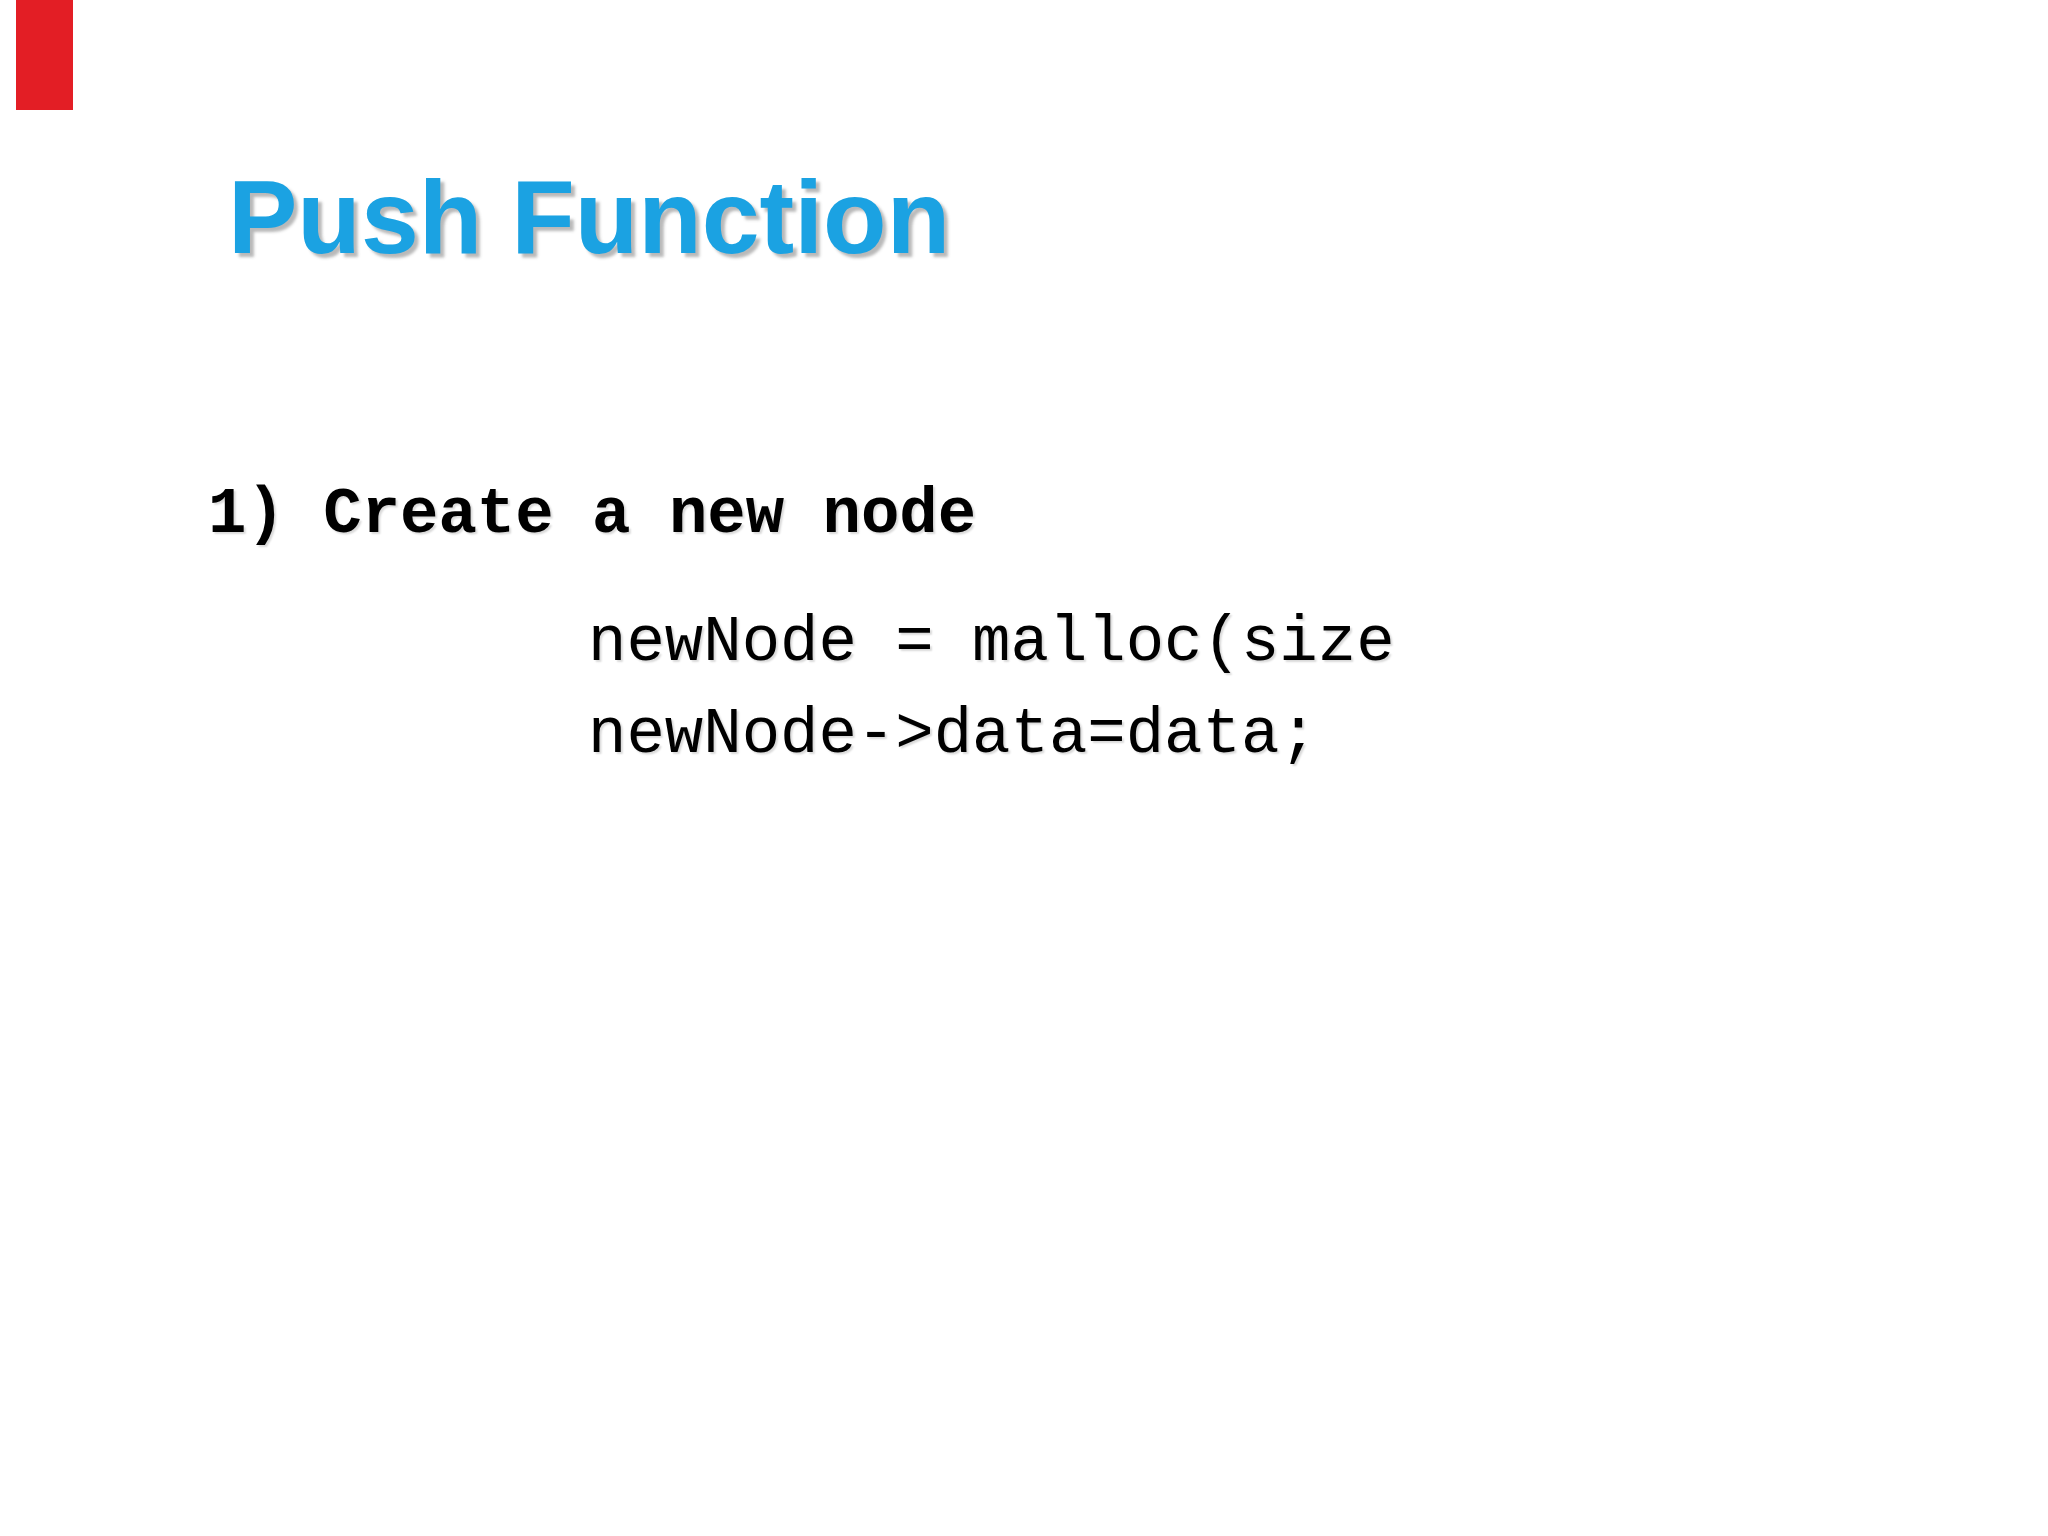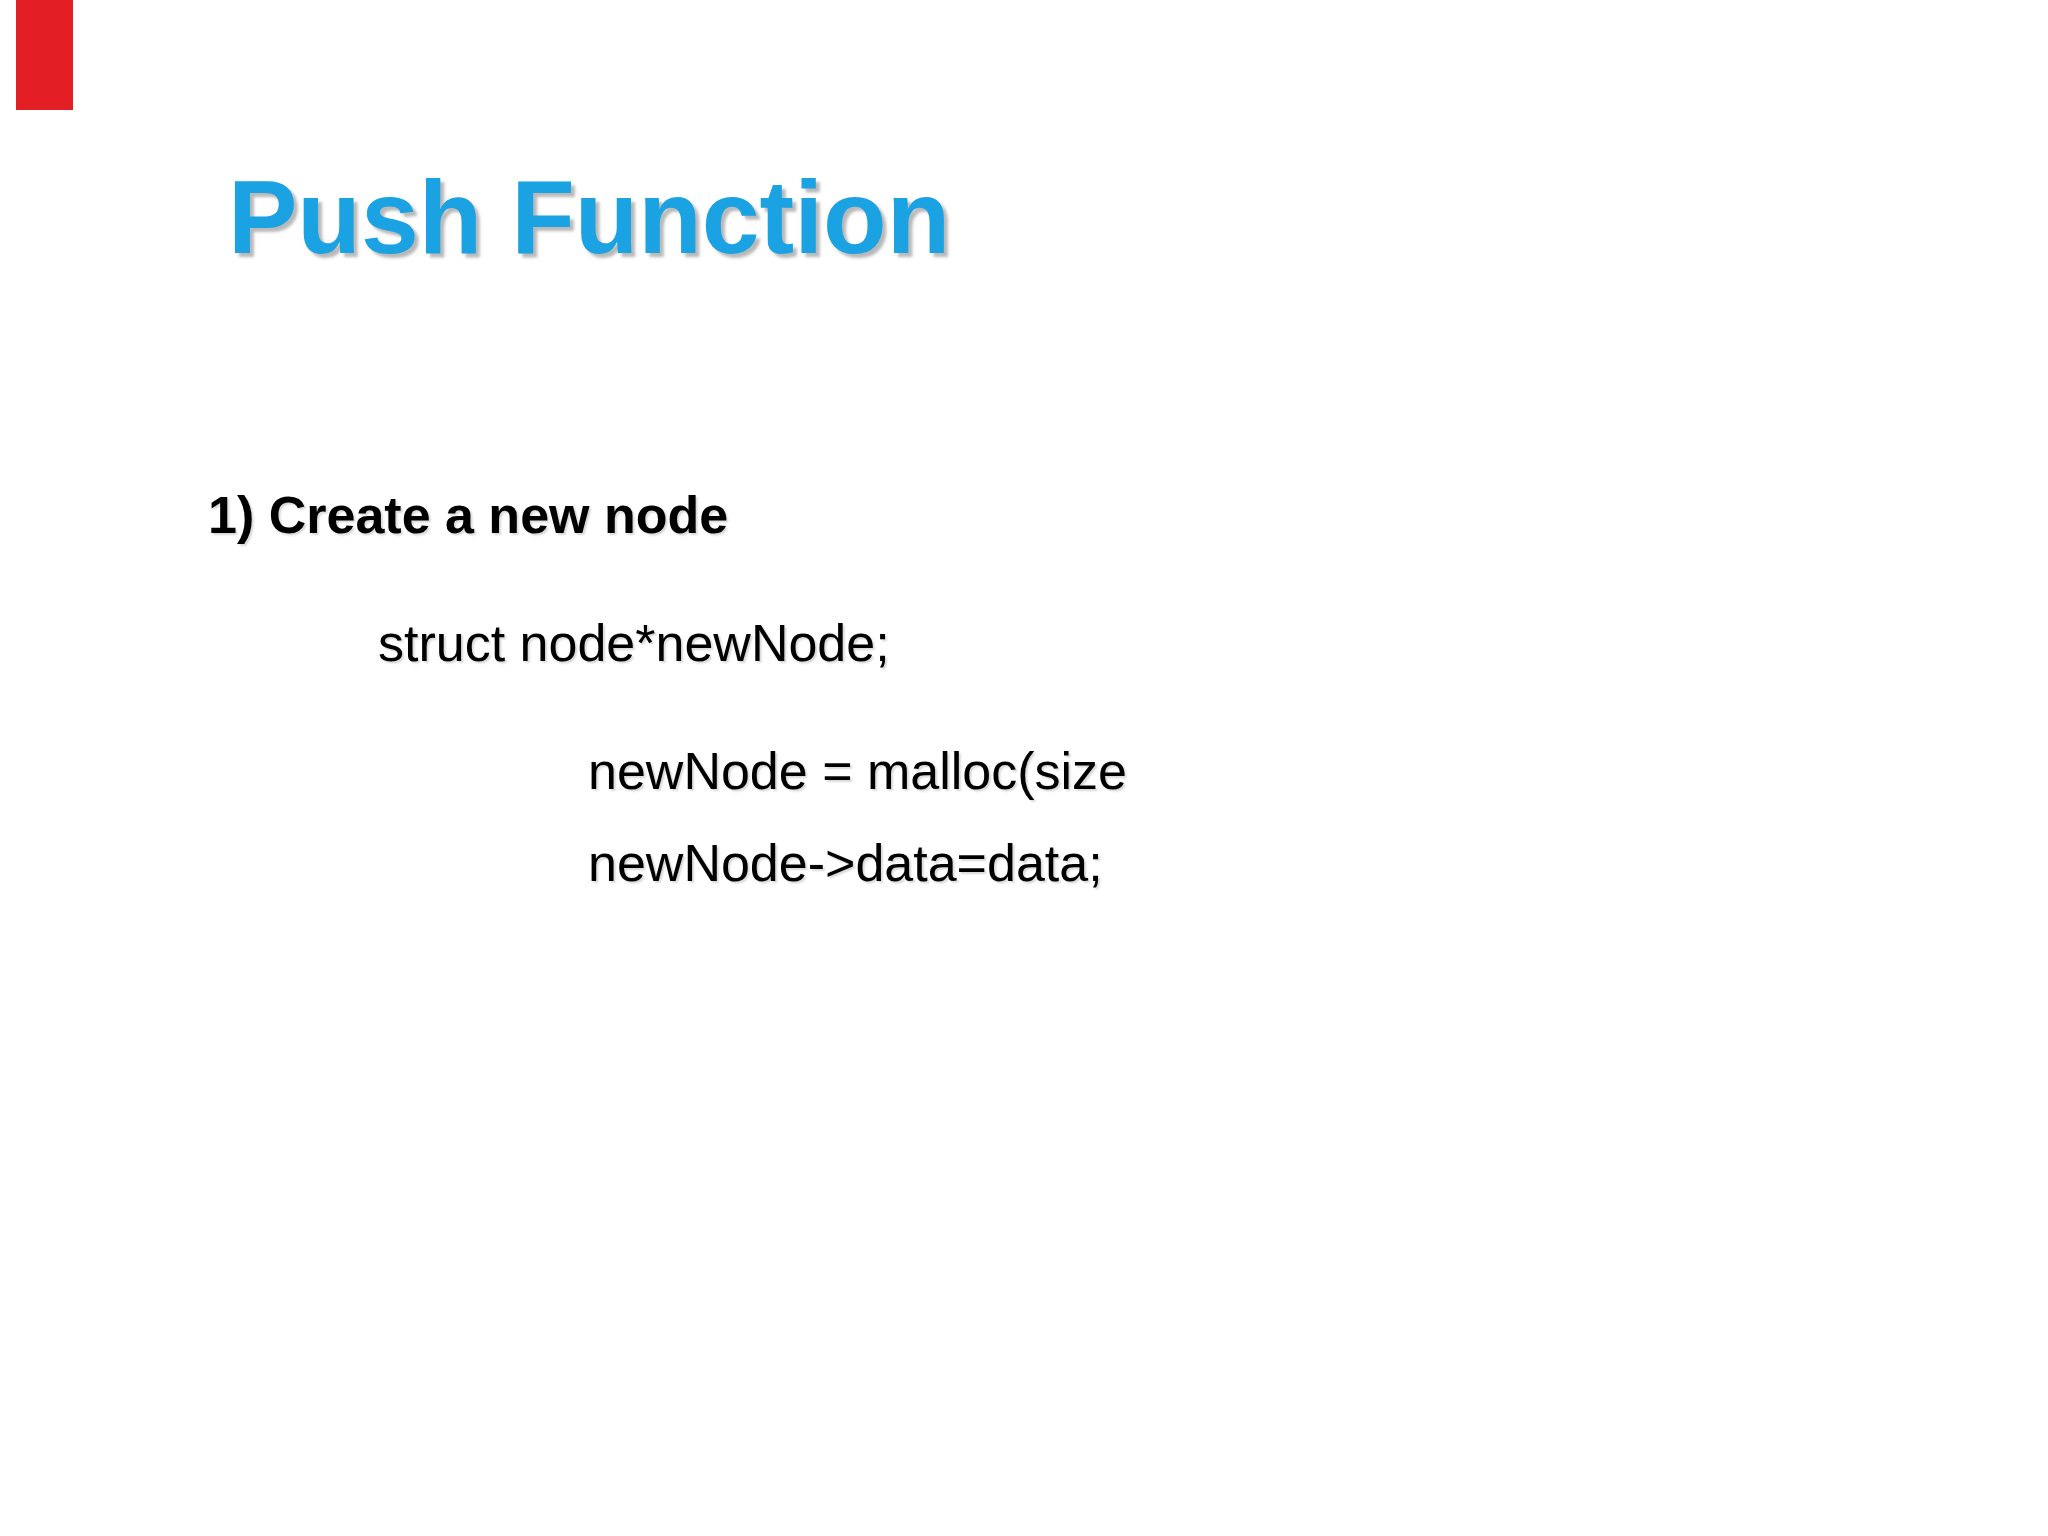--- a/index.html
+++ b/index.html
@@ -37,22 +37,23 @@
     letter-spacing: 0px;
     text-shadow: 4px 4px 3px rgba(70, 70, 70, 0.38);
     white-space: nowrap;
   }
   .body-block {
     position: absolute;
     left: 208px;
     top: 469px;
     width: 1500px;
     color: #000000;
-    font-size: 52px;
+    font-size: 64px;
     line-height: 92px;
+    font-family: Liberation Mono, monospace;
   }
   .line {
     margin: 0 0 36px 0;
     white-space: nowrap;
     text-shadow: 2px 2px 2px rgba(0, 0, 0, 0.15);
   }
   .line.tight {
     margin-bottom: 0;
     margin-top: 14px;
   }
@@ -70,21 +71,20 @@
 <div class="slide">
 
   <div class="accent-bar" style="background: rgb(227, 30, 37);"></div>
 
   <h1 class="title" style="color: rgb(27, 162, 226);">Push Function</h1>
 
   <div class="body-block" style="color: rgb(0, 0, 0);">
 
     <p class="line heading">1) Create a new node</p>
 
-    <p class="line ind-a">struct node*newNode;</p>
 
     <p class="line ind-b tight">newNode = malloc(size</p>
 
 
     <p class="line ind-b">newNode-&gt;data=data;</p>
 
 
   </div>
 
 </div>

